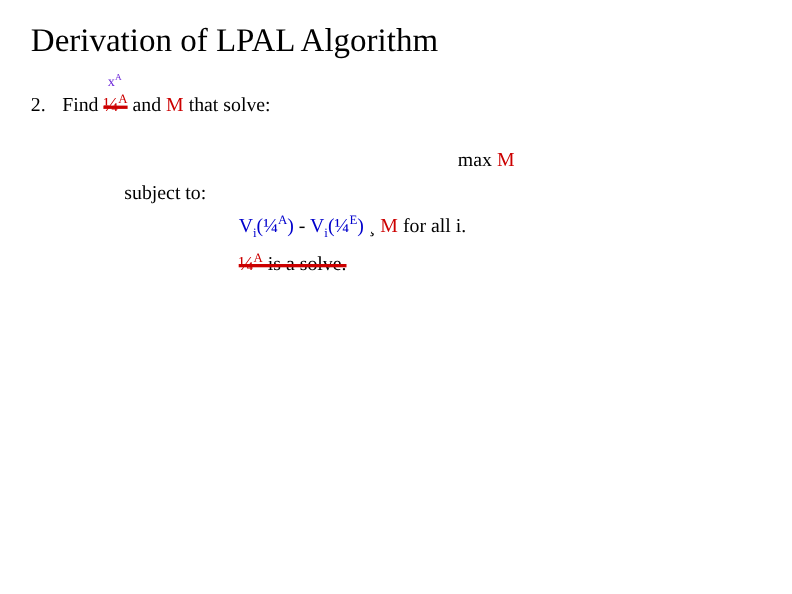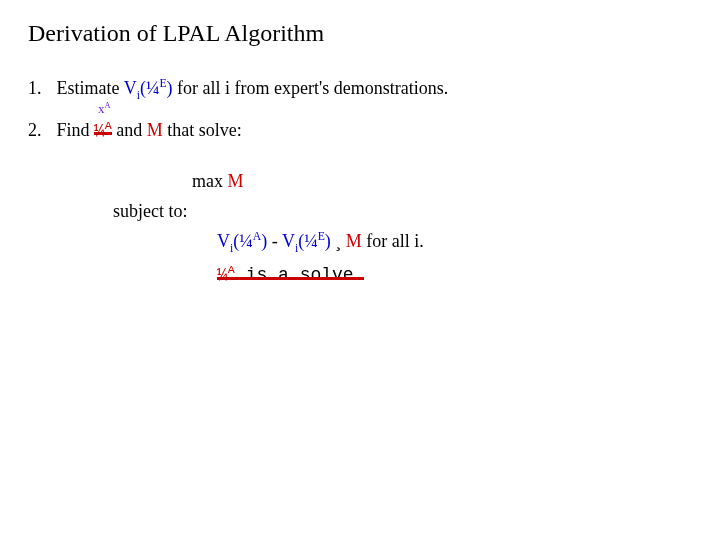--- a/index.html
+++ b/index.html
@@ -9,21 +9,21 @@
     height: 540px;
     background: #ffffff;
     font-family: "Times New Roman", Times, serif;
     color: #000000;
   }
   .slide {
     padding: 20px 28px;
     box-sizing: border-box;
   }
   .title {
-    font-size: 24px;
+    font-size: 30px;
     font-weight: normal;
     margin-bottom: 28px;
   }
   .body {
     font-size: 18px;
     line-height: 1.45;
   }
   .step {
     margin-bottom: 10px;
     position: relative;
@@ -39,21 +39,20 @@
   .indent-block {
     margin-left: 60px;
     margin-top: 24px;
   }
   .row { margin-bottom: 4px; margin-left: 25px; }
   .constraints { margin-left: 104px; }
   
   .strike-wrap {
     position: relative;
     display: inline-block;
-    font-family: Liberation Mono, monospace;
   }
   .strike-line {
     position: absolute;
     left: 0; right: 0;
     top: 55%;
     height: 3px;
     background: #cc0000;
     pointer-events: none;
   }
   
@@ -65,36 +64,32 @@
 </style>
 </head>
 <body>
 
 <div class="slide">
 
   <div class="title">Derivation of LPAL Algorithm</div>
 
   <div class="body">
 
-    <div class="step">
-      <span class="step-num">1.</span>
-      <span>Estimate </span><span class="blue"><span>V</span><span class="sub">i</span><span>(</span><span>¼</span><span class="sup">E</span><span>)</span></span><span> for all i from expert's demonstrations.</span>
-    </div>
 
     <div class="step" style="margin-top:12px;">
       <span class="correction" style="left:70px; top:-18px;">
         <span>x</span><span class="sup">A</span>
       </span>
       <span class="step-num">2.</span>
       <span>Find </span><span class="strike-wrap"><span class="red"><span>¼</span><span class="sup">A</span></span><span class="strike-line"></span></span><span> and </span><span class="red">M</span><span> that solve:</span>
     </div>
 
     <div class="indent-block">
 
-      <div class="row" style="margin-left:104px;">
+      <div class="row" style="margin-left:104px;text-align:center;">
         <span>max </span><span class="red">M</span>
       </div>
 
       <div class="row">subject to:</div>
 
       <div class="constraints">
 
         <div class="row">
           <span class="blue"><span>V</span><span class="sub">i</span><span>(</span><span>¼</span><span class="sup">A</span><span>)</span></span><span> - </span><span class="blue"><span>V</span><span class="sub">i</span><span>(</span><span>¼</span><span class="sup">E</span><span>)</span></span><span> ¸ </span><span class="red">M</span><span> for all i.</span>
         </div>

